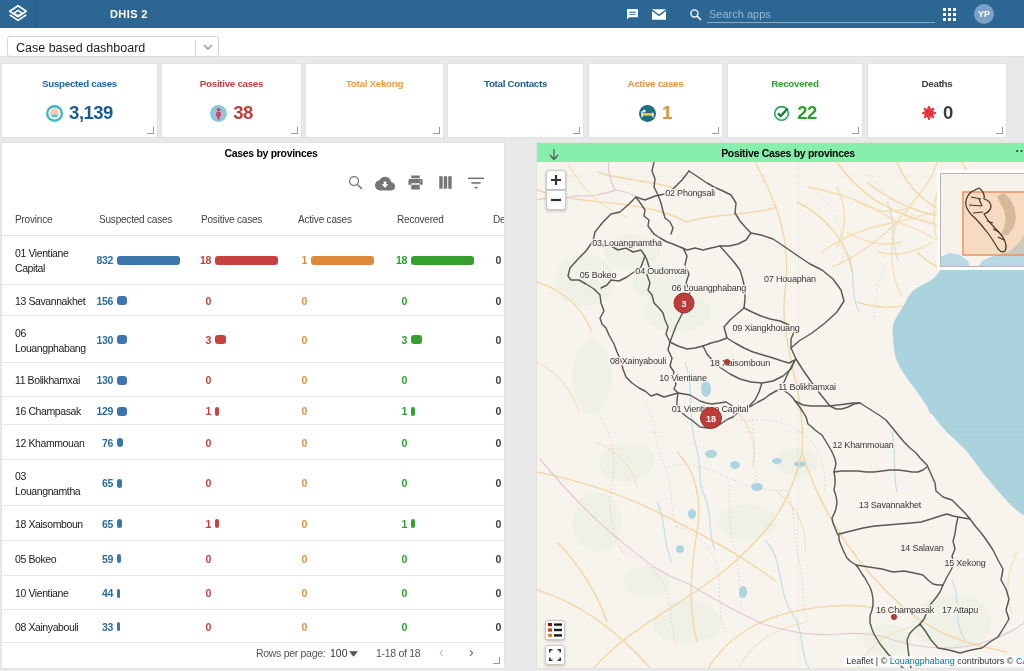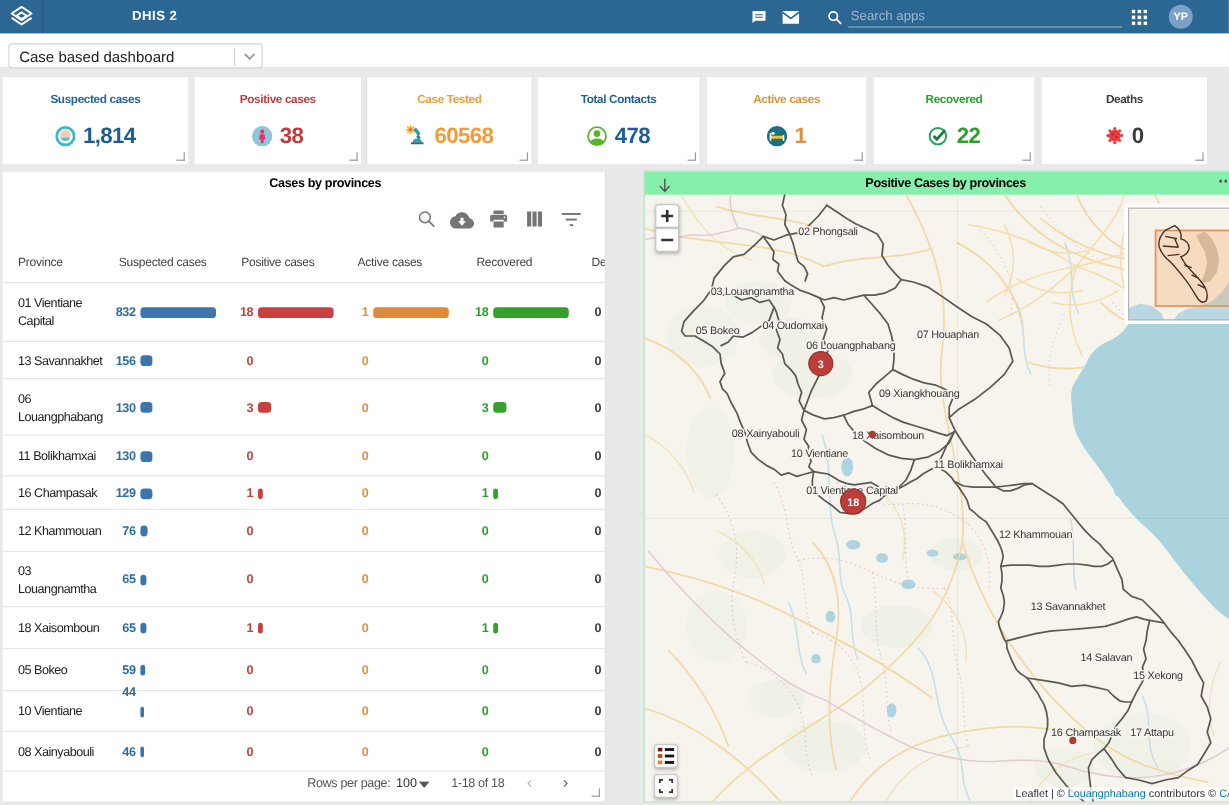--- a/index.html
+++ b/index.html
@@ -94,64 +94,42 @@
 
 <div id="cards">
     <div class="card" style="left:1px;width:157px">
       <div class="ct" style="color:#2166a3">Suspected cases</div>
       <div class="cv">
         <svg width="17" height="17" viewBox="0 0 20 20">
           <circle cx="10" cy="10" r="8.6" fill="#fff" stroke="#3cb8ca" stroke-width="2.8"></circle>
           <circle cx="10" cy="9" r="5.2" fill="#f6cdb4"></circle>
           <path d="M5.2 11.5 a5.2 5.2 0 0 0 9.6 0 z" fill="#4cc3d4"></path>
         </svg>
-        <span class="num" style="color:#1c5c95">1,814</span>
+        <span class="num" style="color:#1c5c95">3,139</span>
       </div>
       <div class="rsz"></div>
     </div>
     <div class="card" style="left:161px;width:141px">
       <div class="ct" style="color:#c43d3d">Positive cases</div>
       <div class="cv">
         <svg width="17" height="17" viewBox="0 0 20 20">
           <circle cx="10" cy="10" r="10" fill="#8ec8d8"></circle>
           <circle cx="10" cy="5.6" r="2.1" fill="#e0356b"></circle>
           <path d="M7.8 8.2h4.4l1 4.8h-1.6l-0.5 4h-2.2l-0.5-4H6.8z" fill="#e0356b"></path>
         </svg>
         <span class="num" style="color:#c43d3d">38</span>
       </div>
       <div class="rsz"></div>
     </div>
     <div class="card" style="left:305px;width:139px">
-      <div class="ct" style="color:#f39c35">Case Tested</div>
-      <div class="cv">
-        <svg width="18" height="18" viewBox="0 0 20 20">
-          <g stroke="#f2b933" stroke-width="1.4" stroke-linecap="round">
-            <path d="M4.5 0.8v7.4M0.8 4.5h7.4M1.9 1.9l5.2 5.2M7.1 1.9L1.9 7.1"></path>
-          </g>
-          <circle cx="4.5" cy="4.5" r="2.6" fill="#f2b933"></circle>
-          <circle cx="4.5" cy="4.5" r="1.3" fill="#e2574c"></circle>
-          <path d="M9.5 2.5l4.5 5.5-2.6 2.1-4.5-5.5z" fill="#2e9bb0"></path>
-          <path d="M11.8 9.2l2.2 2.8-2 1.6-2.2-2.8z" fill="#277f91"></path>
-          <path d="M6.5 16.2c0-2.2 2.1-3.6 4.3-3.6s4.3 1.4 4.3 3.6z" fill="#2e9bb0"></path>
-          <rect x="4.8" y="16.2" width="11.8" height="1.9" rx="0.9" fill="#226e7e"></rect>
-        </svg>
-        <span class="num" style="color:#f39c35">60568</span>
-      </div>
+      <div class="ct" style="color:#f39c35">Total Xekong</div>
       <div class="rsz"></div>
     </div>
     <div class="card" style="left:447px;width:137px">
       <div class="ct" style="color:#1f5e97">Total Contacts</div>
-      <div class="cv">
-        <svg width="17" height="17" viewBox="0 0 20 20">
-          <circle cx="10" cy="10" r="8.8" fill="#fff" stroke="#57b42c" stroke-width="1.7"></circle>
-          <circle cx="10" cy="7.4" r="3.3" fill="#57b42c"></circle>
-          <path d="M3.8 15.6c0-4.6 12.4-4.6 12.4 0 a8.8 8.8 0 0 1-12.4 0z" fill="#57b42c"></path>
-        </svg>
-        <span class="num" style="color:#1f5e97">478</span>
-      </div>
       <div class="rsz"></div>
     </div>
     <div class="card" style="left:588px;width:135px">
       <div class="ct" style="color:#e0913d">Active cases</div>
       <div class="cv">
         <svg width="17" height="17" viewBox="0 0 20 20">
           <circle cx="10" cy="10" r="10" fill="#1e6f7f"></circle>
           <circle cx="6.2" cy="7.2" r="1.6" fill="#fff"></circle>
           <rect x="3.5" y="9.5" width="13" height="3" rx="1" fill="#f5c33b"></rect>
           <rect x="2.8" y="7" width="1.6" height="7.5" fill="#fff"></rect>
@@ -311,29 +289,29 @@
       <div class="trow" style="top:398px;height:35px"></div>
       <div class="pv" style="top:408.5px">05 Bokeo</div>
       <div class="num2" style="left:71px;top:409.5px;color:#2c6da0">59</div>
       <div class="bar" style="left:115px;top:411px;width:4.467548076923077px;background:#3c76ad"></div>
       <div class="num2" style="left:169px;top:409.5px;color:#c4403c">0</div>
       <div class="num2" style="left:265px;top:409.5px;color:#df8f3b">0</div>
       <div class="num2" style="left:365px;top:409.5px;color:#2da02d">0</div>
       <div class="num2" style="left:475px;top:409.5px;color:#3c3c3c;width:24px">0</div>
       <div class="trow" style="top:433px;height:34px"></div>
       <div class="pv" style="top:443px">10 Vientiane</div>
-      <div class="num2" style="left:71px;top:428px;color:#2c6da0">44</div>
+      <div class="num2" style="left:71px;top:444px;color:#2c6da0">44</div>
       <div class="bar" style="left:115px;top:445.5px;width:3.331730769230769px;background:#3c76ad"></div>
       <div class="num2" style="left:169px;top:444px;color:#c4403c">0</div>
       <div class="num2" style="left:265px;top:444px;color:#df8f3b">0</div>
       <div class="num2" style="left:365px;top:444px;color:#2da02d">0</div>
       <div class="num2" style="left:475px;top:444px;color:#3c3c3c;width:24px">0</div>
       <div class="trow" style="top:467px;height:33px"></div>
       <div class="pv" style="top:476.5px">08 Xainyabouli</div>
-      <div class="num2" style="left:71px;top:477.5px;color:#2c6da0">46</div>
+      <div class="num2" style="left:71px;top:477.5px;color:#2c6da0">33</div>
       <div class="bar" style="left:115px;top:479px;width:3px;background:#3c76ad"></div>
       <div class="num2" style="left:169px;top:477.5px;color:#c4403c">0</div>
       <div class="num2" style="left:265px;top:477.5px;color:#df8f3b">0</div>
       <div class="num2" style="left:365px;top:477.5px;color:#2da02d">0</div>
       <div class="num2" style="left:475px;top:477.5px;color:#3c3c3c;width:24px">0</div>
     </div>
   <div id="pager">
       <div class="abs" style="left:254px;top:504px;font-size:10.5px;letter-spacing:-0.3px;color:#555">Rows per page:</div>
       <div class="abs" style="left:328px;top:504px;font-size:10.5px;color:#333">100</div>
       <svg class="abs" style="left:347px;top:508px" width="9" height="6" viewBox="0 0 10 6">

